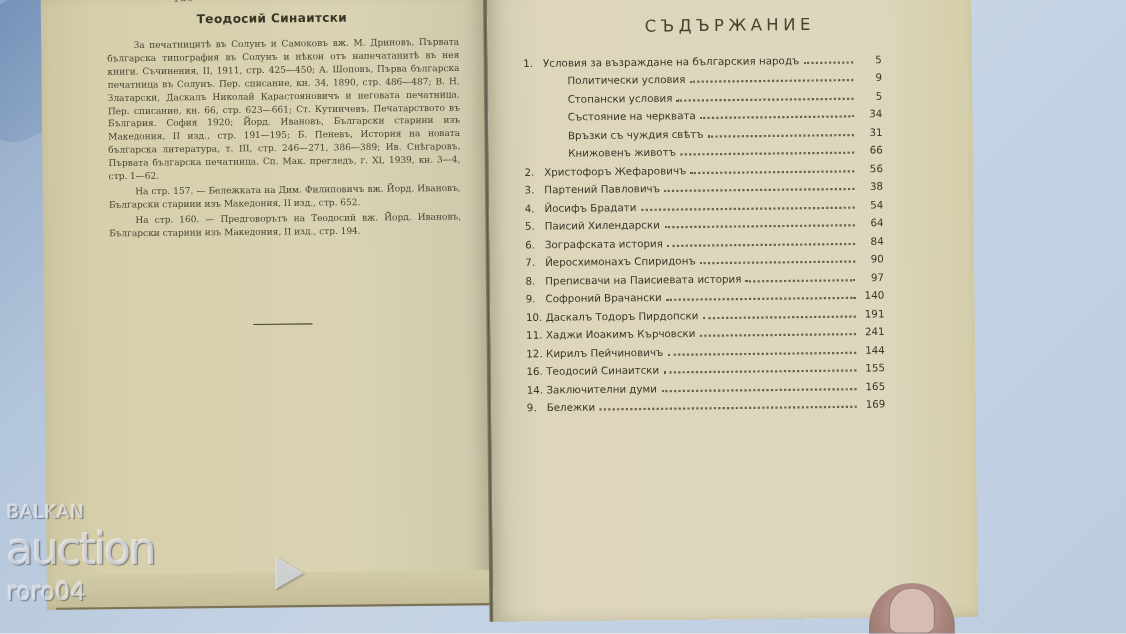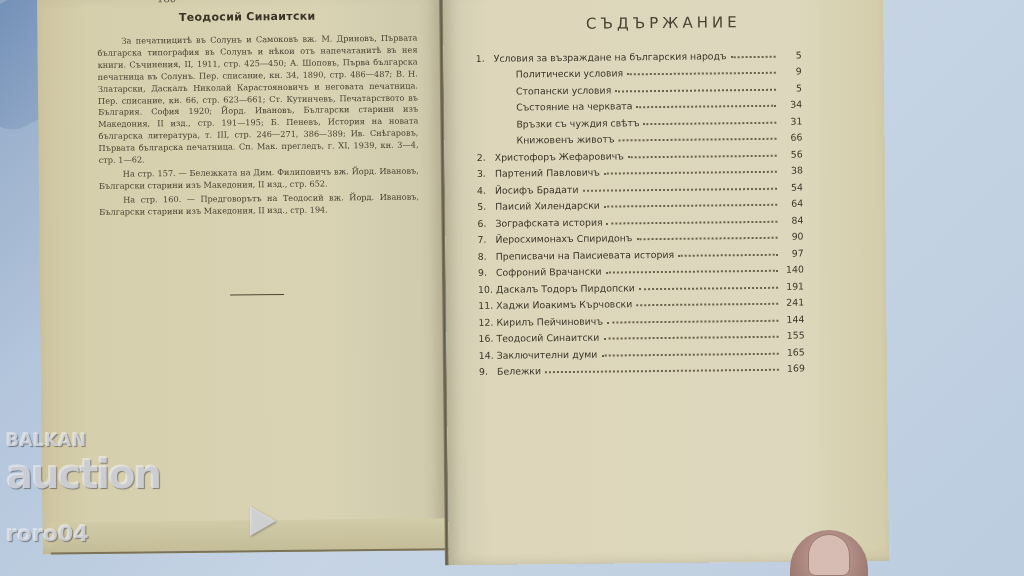--- a/index.html
+++ b/index.html
@@ -82,28 +82,28 @@
       position: absolute; left: 790px; top: 530px; width: 78px; height: 70px;
       background: radial-gradient(ellipse at 50% 40%, #c9a9a0 0%, #a8857c 55%, #8a6a62 100%);
       border-radius: 40px 40px 10px 10px;
     }
     .thumb-nail {
       position: absolute; left: 808px; top: 534px; width: 40px; height: 40px;
       background: #d7bcb3; border-radius: 22px 22px 8px 8px;
       border: 1px solid #9a7b72;
     }
     .watermark {
-      position: absolute; left: 6px; top: 430px;
+      position: absolute; left: 6px; top: 456px;
       color: rgba(225,228,235,0.75);
       text-shadow: 1px 1px 1px rgba(60,60,70,0.55), -1px -1px 0 rgba(255,255,255,0.4);
-      font-family: "DejaVu Sans", sans-serif; font-weight: bold;
+      font-family: "DejaVu Sans", sans-serif; font-weight: normal;
     }
     .wm-small { font-size: 17px; letter-spacing: 0.5px; }
     .wm-big { font-size: 40px; line-height: 52px; letter-spacing: -2px; margin-top: -2px; }
-    .wm-user { font-size: 22px; margin-top: 21px; }
+    .wm-user { font-size: 22px; margin-top: 0; }
     .wm-play {
       position: absolute; left: 250px; top: 506px; width: 0; height: 0;
       border-left: 26px solid rgba(225,228,235,0.75);
       border-top: 15px solid transparent; border-bottom: 15px solid transparent;
       filter: drop-shadow(1px 1px 1px rgba(60,60,70,0.55));
     }
   </style>
 </head>
 <body>
 

